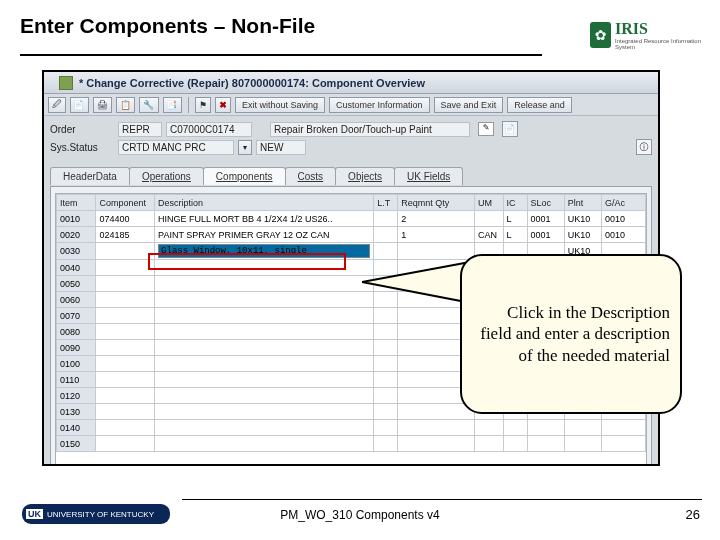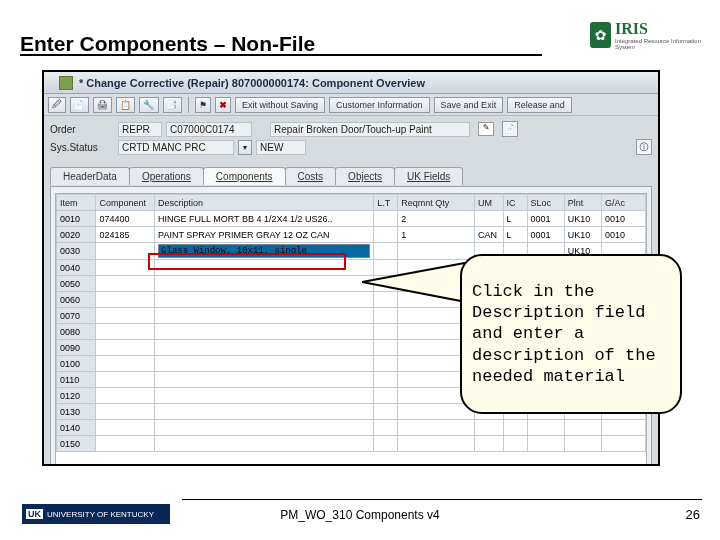--- a/index.html
+++ b/index.html
@@ -1,19 +1,19 @@
 <!DOCTYPE html>
 <html><head>
 <meta charset="utf-8">
 <style>
   * { box-sizing: border-box; margin: 0; padding: 0; }
   body { width: 720px; height: 540px; background: #fff; font-family: Arial, sans-serif; position: relative; overflow: hidden; }
 
   
-  .slide-title { position: absolute; top: 32px; left: 20px; font-family: Verdana, sans-serif; font-weight: bold; font-size: 21px; color: #000; }
+  .slide-title { position: absolute; top: 14px; left: 20px; font-family: Verdana, sans-serif; font-weight: bold; font-size: 21px; color: #000; }
   .slide-title-rule { position: absolute; top: 54px; left: 20px; width: 522px; height: 2px; background: #000; }
   .logo-box { position: absolute; top: 18px; right: 18px; width: 112px; height: 34px; display: flex; align-items: center; gap: 4px; }
   .logo-glyph { width: 26px; height: 26px; background: #1e6c3a; border-radius: 3px; display:flex;align-items:center;justify-content:center;color:#fff;font-size:14px;}
   .logo-text { font-family: Georgia, serif; font-size: 16px; font-weight: bold; color:#1e6c3a; }
   .logo-sub { font-size:6px; color:#555; line-height:6px;}
 
   
   .sap { position: absolute; top: 70px; left: 42px; width: 618px; height: 396px; border: 2px solid #000; background: #d6dbe0; overflow: hidden; }
   .titlebar { height: 22px; background: linear-gradient(#e9edf2,#cfd6de); display:flex; align-items:center; gap:6px; padding:0 15px; border-bottom:1px solid #9aa3ad; font-size:11px; font-weight:bold; color:#1a2a4a;}
   .titlebar .tb-icon{width:14px;height:14px;background:#7fa050;border:1px solid #5a7a38;}
@@ -44,25 +44,25 @@
   .grid{position:absolute;top:6px;left:4px;right:4px;bottom:4px;background:#fff;border:1px solid #a8b0ba;overflow:hidden;}
   table.g{border-collapse:collapse;width:100%;font-size:9px;}
   table.g th, table.g td{border:1px solid #c4cad2;padding:1px 3px;height:16px;text-align:left;white-space:nowrap;overflow:hidden;}
   table.g th{background:#dfe4ea;font-weight:normal;color:#222;}
   col.c-item{width:36px;} col.c-comp{width:52px;} col.c-desc{width:200px;} col.c-lt{width:22px;} col.c-req{width:70px;} col.c-um{width:26px;} col.c-ic{width:22px;} col.c-sloc{width:34px;} col.c-plnt{width:34px;} col.c-gsac{width:40px;}
   .grid-item-cell{background:#dfe4ea;}
   .desc-input{width:100%;height:14px;font-size:9px;border:1px solid #7a8594;padding:0 2px;background:#0369a1;font-family:Liberation Mono, monospace;}
   .desc-hl{position:absolute;border:2px solid #cc0000;pointer-events:none;top:59px;left:92px;width:198px;height:17px;}
 
   
-  .callout{position:absolute;top:254px;left:460px;width:222px;height:160px;background:#fffde9;border:2px solid #000;border-radius:22px;display:flex;align-items:center;justify-content:center;text-align:left;font-family:Liberation Mono, monospace;font-size:17px;line-height:1.25;padding:10px;z-index:10;}
+  .callout{position:absolute;top:254px;left:460px;width:222px;height:160px;background:#fffde9;border:2px solid #000;border-radius:22px;display:flex;align-items:center;justify-content:center;text-align:right;font-family:Liberation Serif, serif;font-size:17px;line-height:1.25;padding:10px;z-index:10;}
 
   
   .footer-rule{position:absolute;bottom:40px;left:182px;width:520px;height:1px;background:#000;}
-  .footer-logo{position:absolute;bottom:16px;left:22px;width:148px;height:20px;background:#0a2757;color:#fff;font-size:8px;display:flex;align-items:center;padding-left:4px;gap:4px;}
+  .footer-logo{position:absolute;bottom:16px;left:22px;width:148px;height:20px;background:#0a2757;color:#fff;font-size:8px;display:flex;align-items:center;padding-left:4px;gap:4px;border-radius:9px;}
   .footer-logo .uk{background:#fff;color:#0a2757;font-weight:bold;padding:0 2px;font-size:9px;}
   .footer-center{position:absolute;bottom:18px;left:0;width:720px;text-align:center;font-family:Verdana,sans-serif;font-size:12px;}
   .page-num{position:absolute;bottom:18px;right:20px;font-family:Verdana,sans-serif;font-size:13px;}
 
   
   .gl-red{color:#b00000;font-weight:bold;}
 </style>
 </head>
 <body>
 

